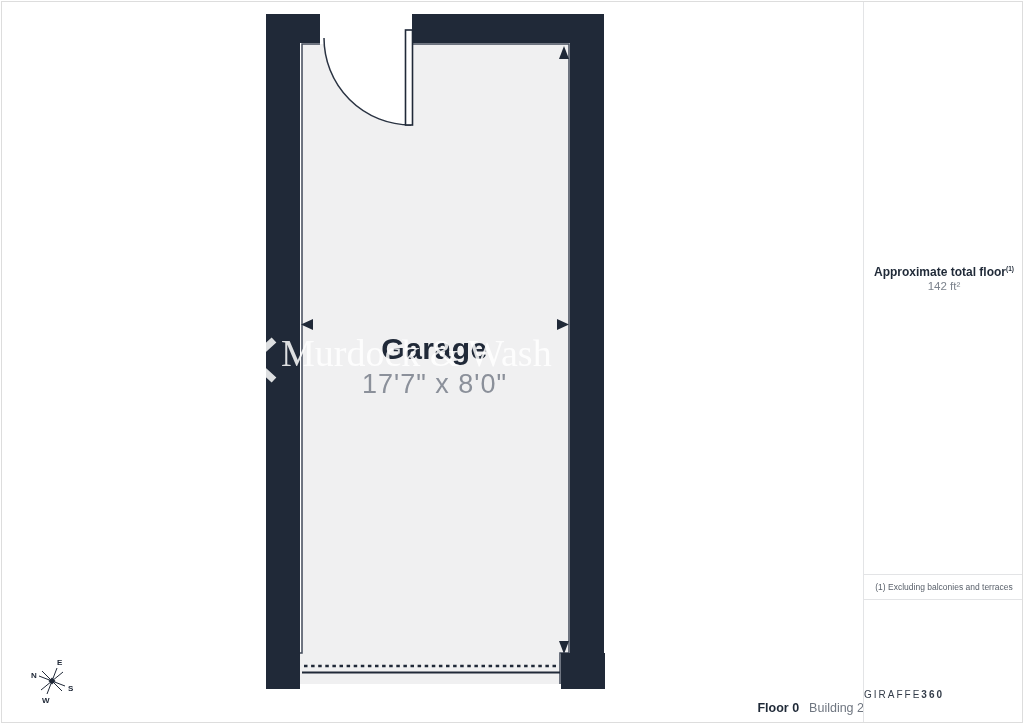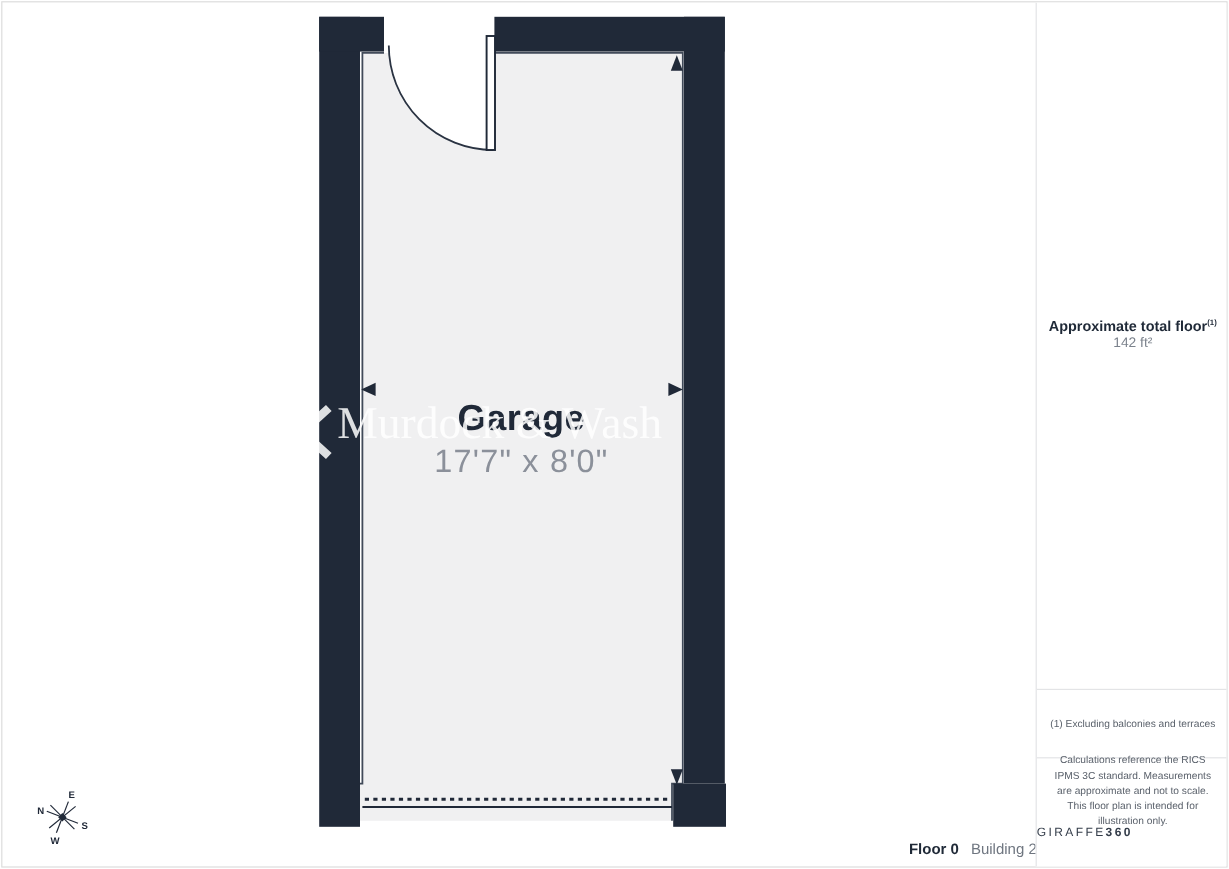--- a/index.html
+++ b/index.html
@@ -27,21 +27,21 @@
   
   #compass { position:absolute; left:20px; top:648px; }
   #compass text { font-size:8px; font-weight:bold; fill:#202938; font-family:"Liberation Sans", sans-serif; }
 
   
   #sidebar { position:absolute; left:861px; top:0; width:161px; height:722px; border-left:1px solid #e3e4e6; background:#fff; }
   #area-block { position:absolute; top:263px; width:100%; text-align:center; }
   #area-title { font-size:12px; font-weight:bold; color:#1f2937; }
   #area-title sup { font-size:6.5px; }
   #area-value { margin-top:1px; font-size:11.5px; color:#7b828c; }
-  #footnote-block { position:absolute; top:572px; width:100%; height:58px; border-top:1px solid #e3e4e6; border-bottom:1px solid #e3e4e6; display:flex; align-items:center; justify-content:center; }
+  #footnote-block { position:absolute; top:572px; width:100%; height:26px; border-top:1px solid #e3e4e6; border-bottom:1px solid #e3e4e6; display:flex; align-items:center; justify-content:center; }
   #footnote-text { font-size:8.5px; color:#5a616b; }
   #disclaimer-block { position:absolute; top:625px; width:100%; padding:0 11px; text-align:center; font-size:8.5px; line-height:1.5; color:#5a616b; }
   #brand { position:absolute; top:687px; width:100%; text-align:left; font-size:10px; letter-spacing:2px; color:#333c49; }
   #brand b { font-weight:bold; }
 </style>
 </head>
 <body>
 
 <div id="page">
 
@@ -110,18 +110,17 @@
   <div id="sidebar">
     <div id="area-block">
       <div id="area-title"><span>Approximate total floor</span><sup>(1)</sup></div>
       <div id="area-value">142 ft²</div>
     </div>
 
     <div id="footnote-block">
       <div id="footnote-text">(1) Excluding balconies and terraces</div>
     </div>
 
-    <div id="disclaimer-block">Calculations reference the RICS IPMS 3C standard. Measurements are approximate and not to scale. This floor plan is intended for illustration only.</div>
 
     <div id="brand"><span>GIRAFFE</span><b>360</b></div>
   </div>
 
 </div>
 
 </body></html>

